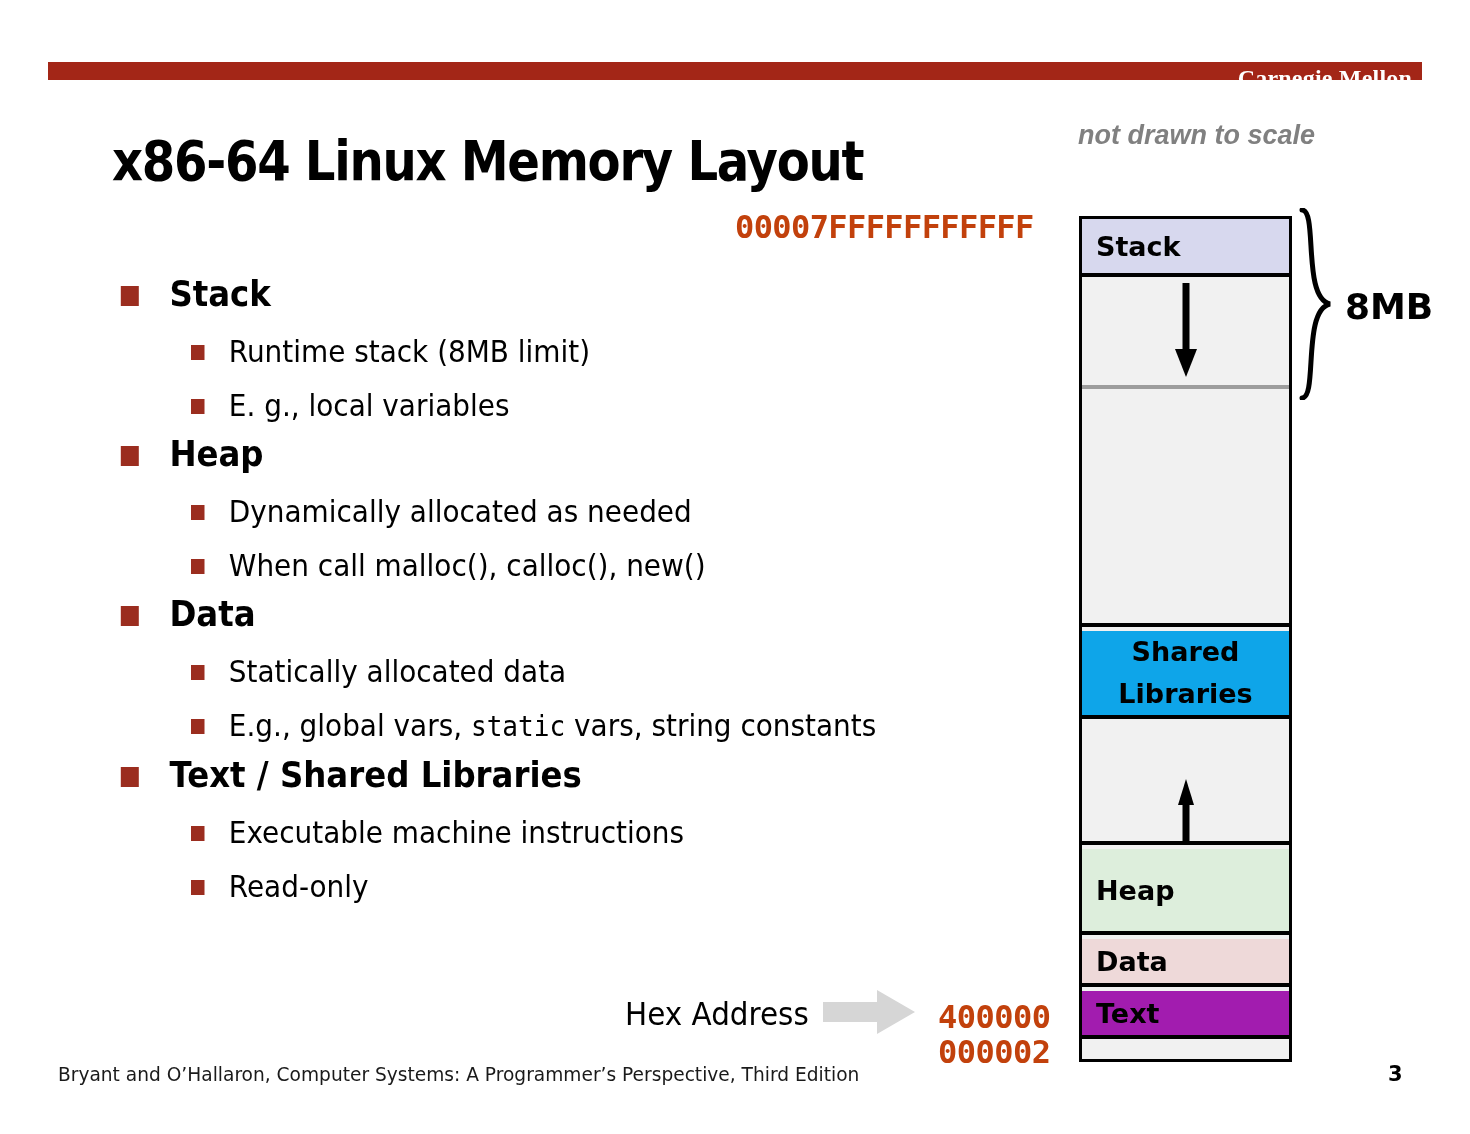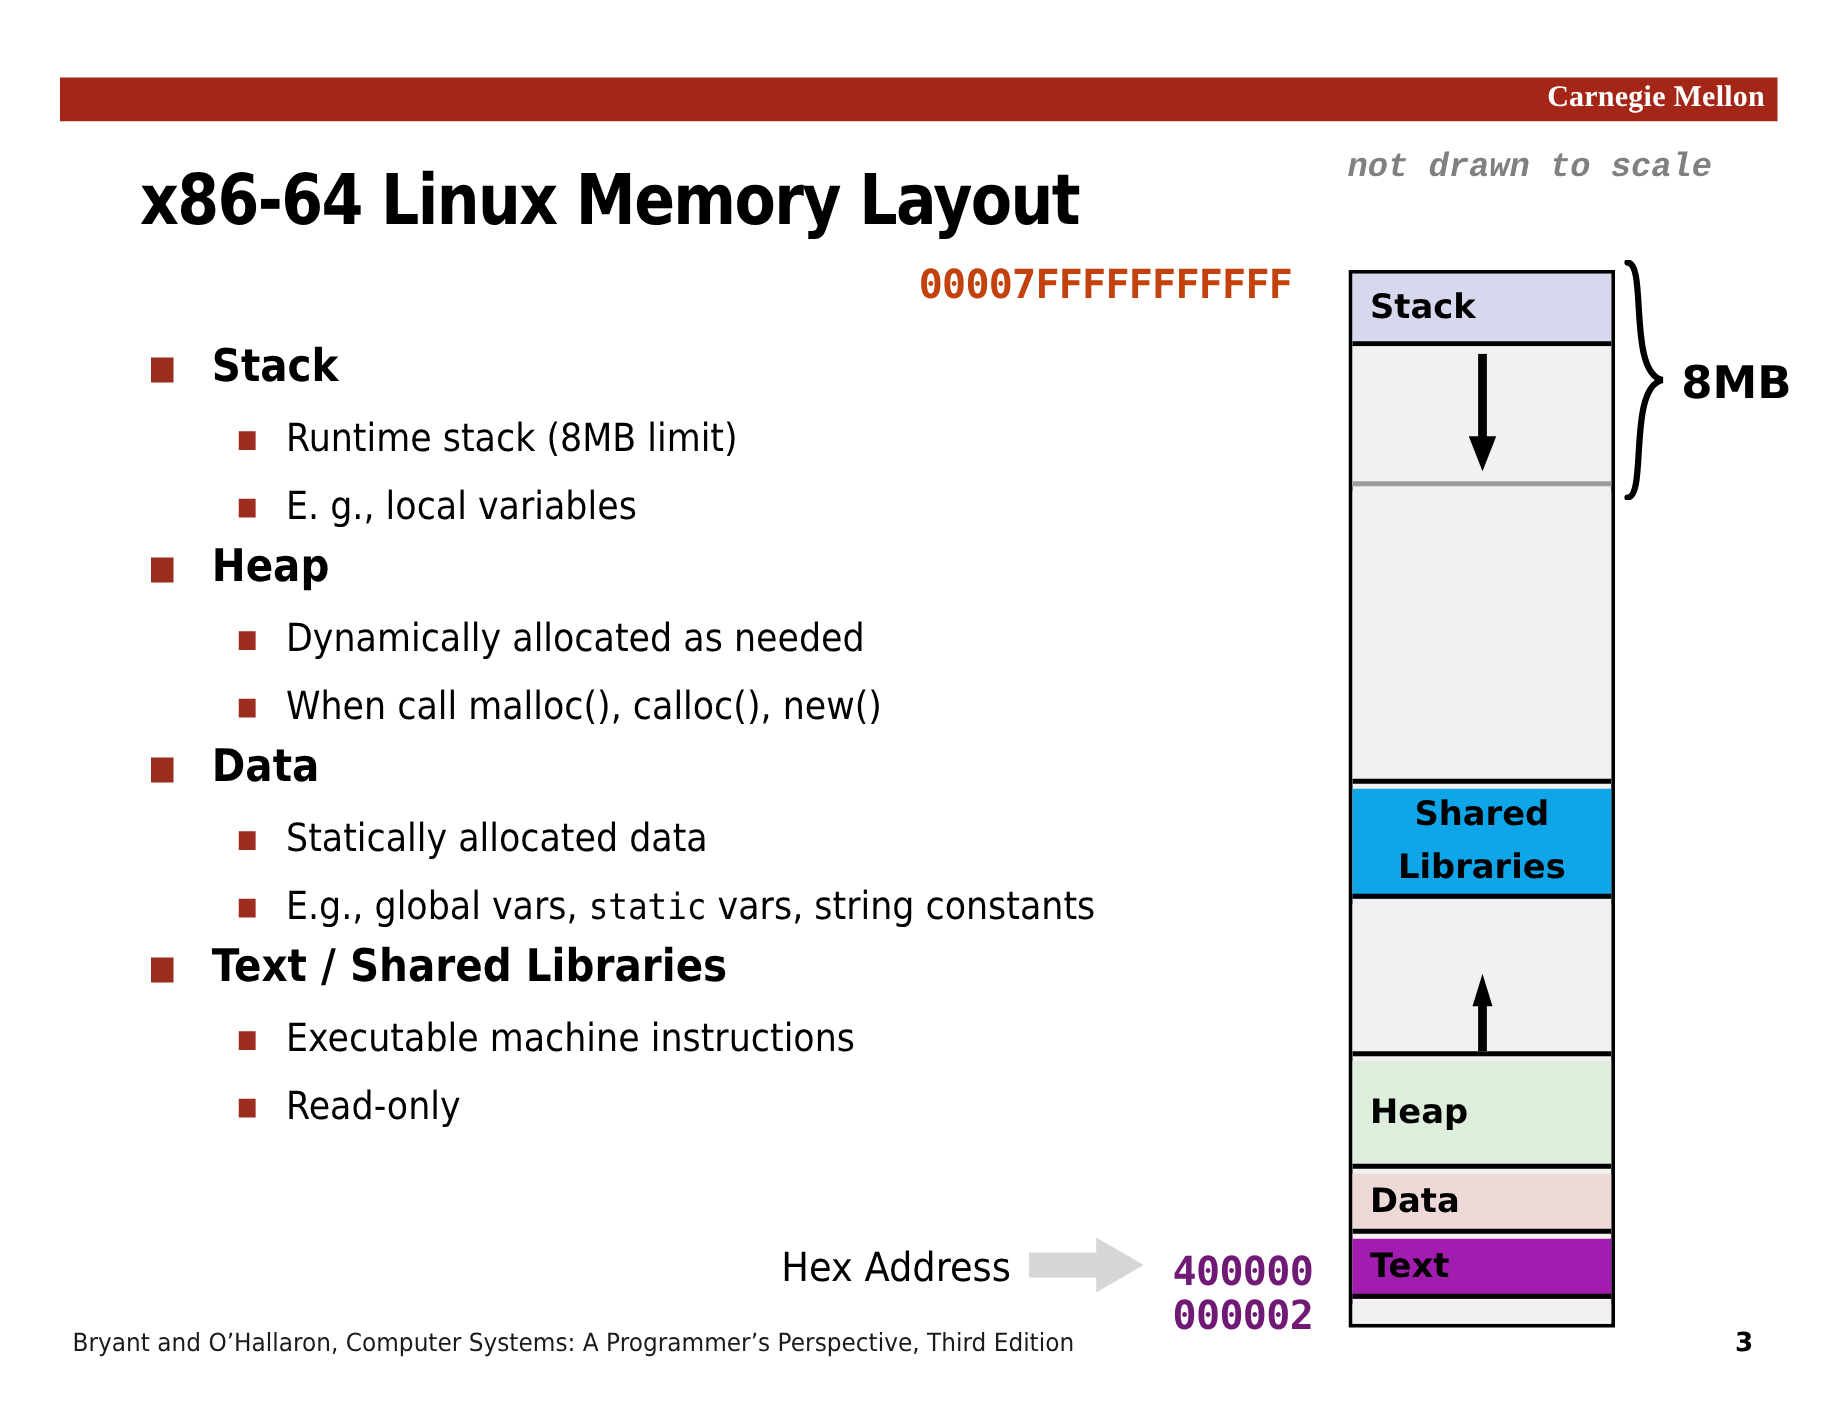--- a/index.html
+++ b/index.html
@@ -17,21 +17,21 @@
     background: #ffffff;
     overflow: hidden;
   }
 
   
   .header-band {
     position: absolute;
     left: 48px;
     top: 62px;
     width: 1374px;
-    height: 35px;
+    height: 18px;
     background: #a32617;
   }
   .header-brand {
     position: absolute;
     right: 10px;
     top: 0px;
     height: 33px;
     line-height: 33px;
     color: #ffffff;
     font-family: "Liberation Serif", serif;
@@ -54,21 +54,21 @@
     color: #000000;
     transform: scaleX(0.86);
     transform-origin: left top;
     white-space: nowrap;
   }
 
   .not-to-scale {
     position: absolute;
     left: 1078px;
     top: 120px;
-    font-family: Liberation Mono, monospace;
+    font-family: Liberation Sans, sans-serif;
     font-weight: bold;
     font-style: italic;
     font-size: 27px;
     color: #808080;
     white-space: nowrap;
   }
 
   
   .bullets {
     position: absolute;
@@ -231,21 +231,21 @@
   }
   .hex-bottom {
     position: absolute;
     left: 938px;
     top: 1000px;
     font-family: "DejaVu Sans Mono", monospace;
     font-weight: bold;
     font-size: 32px;
     line-height: 35px;
     letter-spacing: -0.5px;
-    color: #701a75;
+    color: #c2410c;
     white-space: nowrap;
   }
 
   
   .footer-cite {
     position: absolute;
     left: 58px;
     top: 1062px;
     font-family: "DejaVu Sans", sans-serif;
     font-size: 20px;

